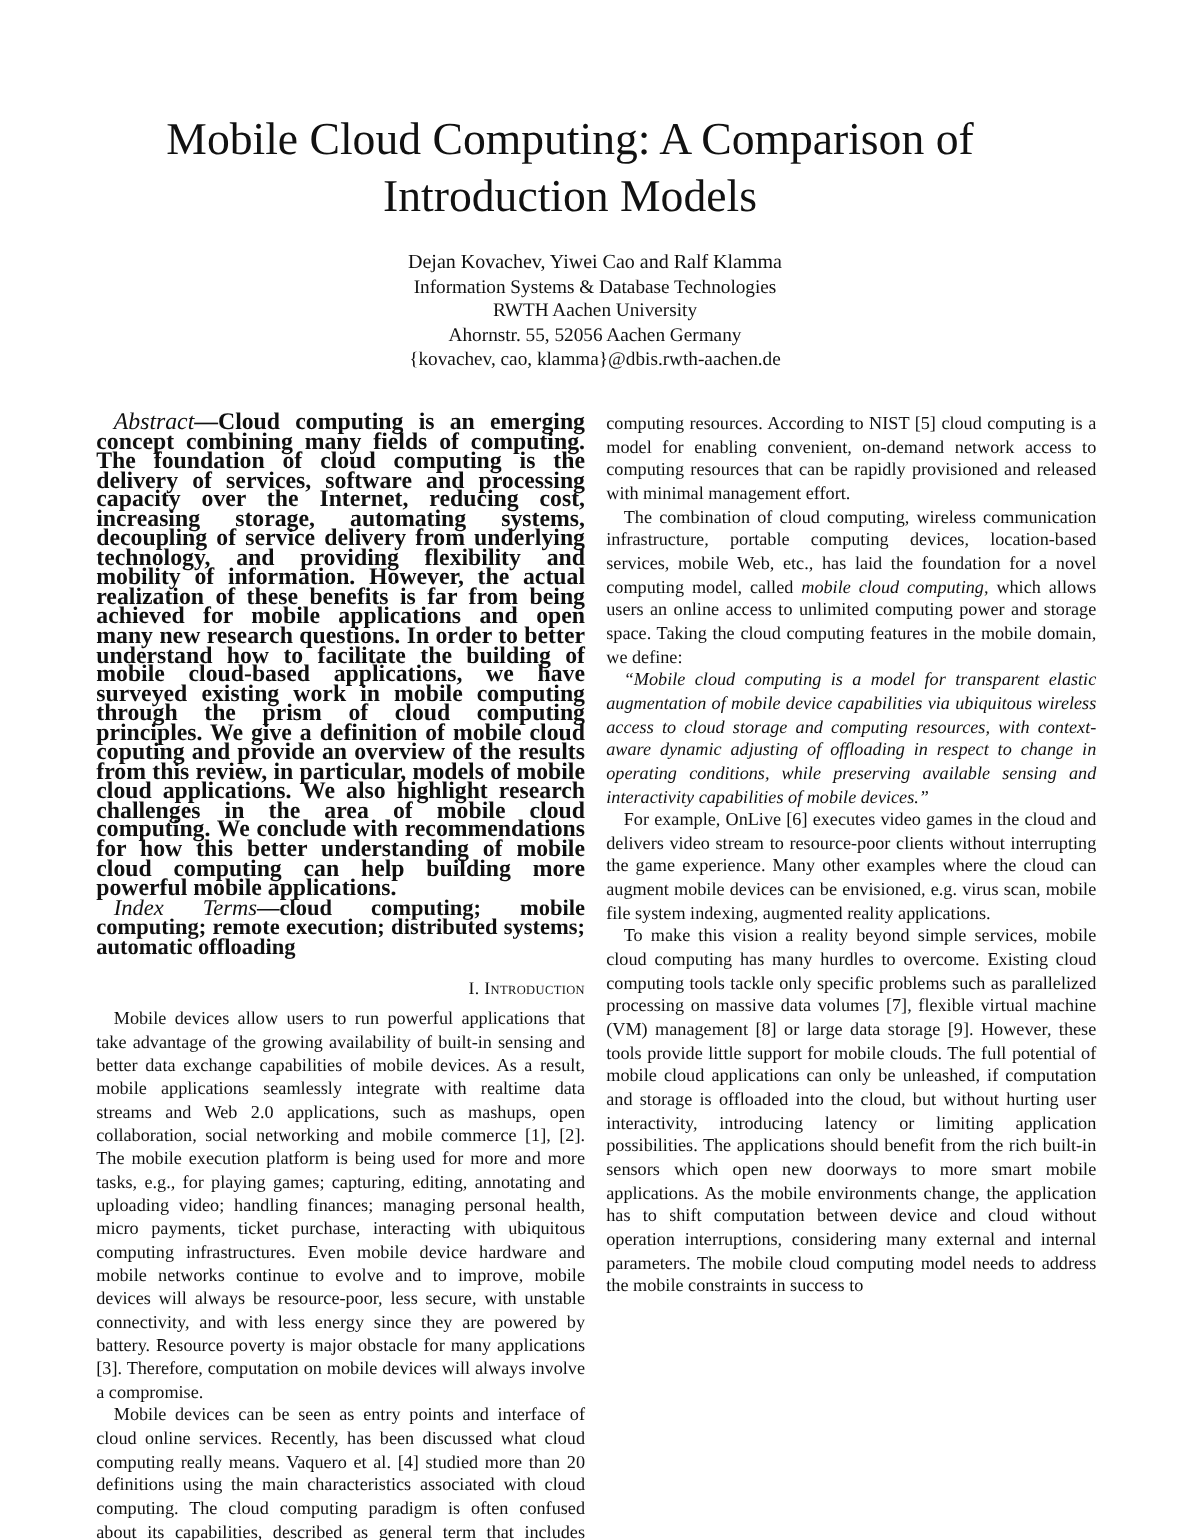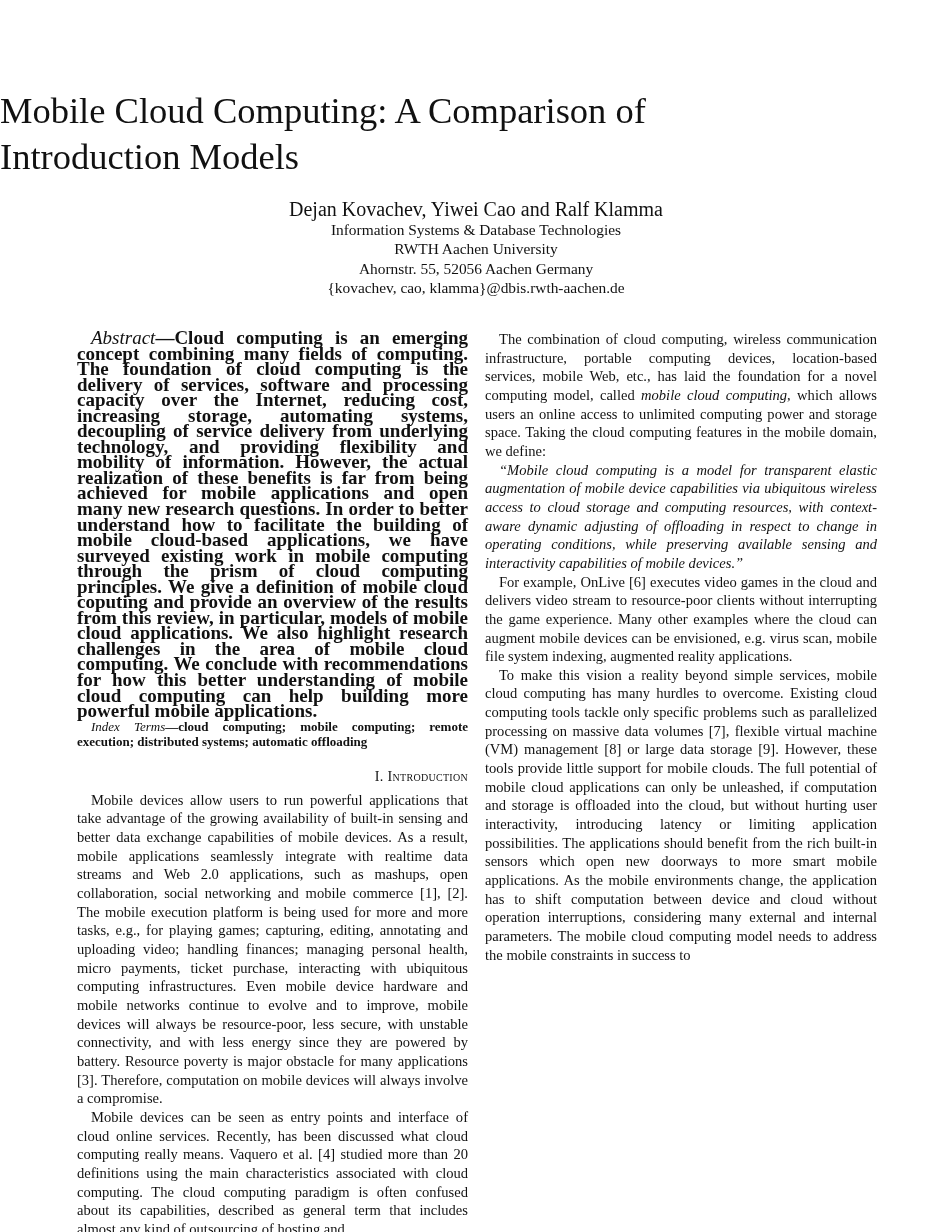--- a/index.html
+++ b/index.html
@@ -1,26 +1,26 @@
 <!DOCTYPE html>
 <html><head>
 <meta charset="utf-8">
 <style>
   html, body { margin: 0; padding: 0; background: #ffffff; }
   body { width: 952px; height: 1232px; position: relative; overflow: hidden; color: #111; font-family: "Liberation Serif", "DejaVu Serif", serif; }
-  .title { position: absolute; left: 0; width: 912px; top: 88px; font-size: 36.5px; line-height: 46px; font-weight: normal; margin: 0; }
+  .title { position: absolute; left: 0; width: 912px; top: 88px; text-align: center; font-size: 36.5px; line-height: 46px; font-weight: normal; margin: 0; }
   .authors { position: absolute; left: 0; width: 952px; top: 200px; text-align: center; font-size: 15.4px; line-height: 19.5px; }
   .authors div { white-space: nowrap; }
-  .authors .names { font-size: 20px; }
+  .authors .names { font-size: 16px; }
   .col { position: absolute; top: 330px; font-size: 14.6px; }
   .col.left { left: 77px; width: 391px; }
   .col.right { left: 485px; width: 392px; }
   .abstract { font-weight: bold; font-size: 19px; line-height: 15.55px; text-align: justify; margin: 0; text-indent: 14px; letter-spacing: 0px; }
   .abstract em { font-weight: normal; font-style: italic; }
-  .index { font-weight: bold; font-size: 13px; line-height: 15.55px; text-align: justify; margin: 0; text-indent: 14px; }
+  .index { font-weight: bold; font-size: 18px; line-height: 15.55px; text-align: justify; margin: 0; text-indent: 14px; }
   .index em { font-weight: normal; font-style: italic; }
   .sec { text-align: right; font-size: 14.2px; margin: 17px 0 6px 0; line-height: 18px; font-variant: small-caps; letter-spacing: 0.3px; }
   p.body { margin: 0; text-indent: 14px; text-align: justify; font-size: 14.55px; line-height: 18.65px; hyphens: none; }
   p.body.noindent { text-indent: 0; }
   p.quote { font-style: italic; }
 </style>
 </head>
 <body>
 
 <h1 class="title">
@@ -40,17 +40,18 @@
   <p class="abstract"><em>Abstract</em><span>—</span><span>Cloud computing is an emerging concept combining many fields of computing. The foundation of cloud computing is the delivery of services, software and processing capacity over the Internet, reducing cost, increasing storage, automating systems, decoupling of service delivery from underlying technology, and providing flexibility and mobility of information. However, the actual realization of these benefits is far from being achieved for mobile applications and open many new research questions. In order to better understand how to facilitate the building of mobile cloud-based applications, we have surveyed existing work in mobile computing through the prism of cloud computing principles. We give a definition of mobile cloud coputing and provide an overview of the results from this review, in particular, models of mobile cloud applications. We also highlight research challenges in the area of mobile cloud computing. We conclude with recommendations for how this better understanding of mobile cloud computing can help building more powerful mobile applications.</span></p>
   <p class="index"><em>Index Terms</em><span>—</span><span>cloud computing; mobile computing; remote execution; distributed systems; automatic offloading</span></p>
 
   <div class="sec">I. Introduction</div>
 
   <p class="body">Mobile devices allow users to run powerful applications that take advantage of the growing availability of built-in sensing and better data exchange capabilities of mobile devices. As a result, mobile applications seamlessly integrate with realtime data streams and Web 2.0 applications, such as mashups, open collaboration, social networking and mobile commerce [1], [2]. The mobile execution platform is being used for more and more tasks, e.g., for playing games; capturing, editing, annotating and uploading video; handling finances; managing personal health, micro payments, ticket purchase, interacting with ubiquitous computing infrastructures. Even mobile device hardware and mobile networks continue to evolve and to improve, mobile devices will always be resource-poor, less secure, with unstable connectivity, and with less energy since they are powered by battery. Resource poverty is major obstacle for many applications [3]. Therefore, computation on mobile devices will always involve a compromise.</p>
   <p class="body">Mobile devices can be seen as entry points and interface of cloud online services. Recently, has been discussed what cloud computing really means. Vaquero et al. [4] studied more than 20 definitions using the main characteristics associated with cloud computing. The cloud computing paradigm is often confused about its capabilities, described as general term that includes almost any kind of outsourcing of hosting and</p>
 </div>
 
 <div class="col right">
+  <p class="body noindent">computing resources. According to NIST [5] cloud computing is a model for enabling convenient, on-demand network access to computing resources that can be rapidly provisioned and released with minimal management effort.</p>
   <p class="body"><span>The combination of cloud computing, wireless communication infrastructure, portable computing devices, location-based services, mobile Web, etc., has laid the foundation for a novel computing model, called </span><em>mobile cloud computing</em><span>, which allows users an online access to unlimited computing power and storage space. Taking the cloud computing features in the mobile domain, we define:</span></p>
   <p class="body quote">“Mobile cloud computing is a model for transparent elastic augmentation of mobile device capabilities via ubiquitous wireless access to cloud storage and computing resources, with context-aware dynamic adjusting of offloading in respect to change in operating conditions, while preserving available sensing and interactivity capabilities of mobile devices.”</p>
   <p class="body">For example, OnLive [6] executes video games in the cloud and delivers video stream to resource-poor clients without interrupting the game experience. Many other examples where the cloud can augment mobile devices can be envisioned, e.g. virus scan, mobile file system indexing, augmented reality applications.</p>
   <p class="body">To make this vision a reality beyond simple services, mobile cloud computing has many hurdles to overcome. Existing cloud computing tools tackle only specific problems such as parallelized processing on massive data volumes [7], flexible virtual machine (VM) management [8] or large data storage [9]. However, these tools provide little support for mobile clouds. The full potential of mobile cloud applications can only be unleashed, if computation and storage is offloaded into the cloud, but without hurting user interactivity, introducing latency or limiting application possibilities. The applications should benefit from the rich built-in sensors which open new doorways to more smart mobile applications. As the mobile environments change, the application has to shift computation between device and cloud without operation interruptions, considering many external and internal parameters. The mobile cloud computing model needs to address the mobile constraints in success to</p>
 </div>
 
 </body></html>

